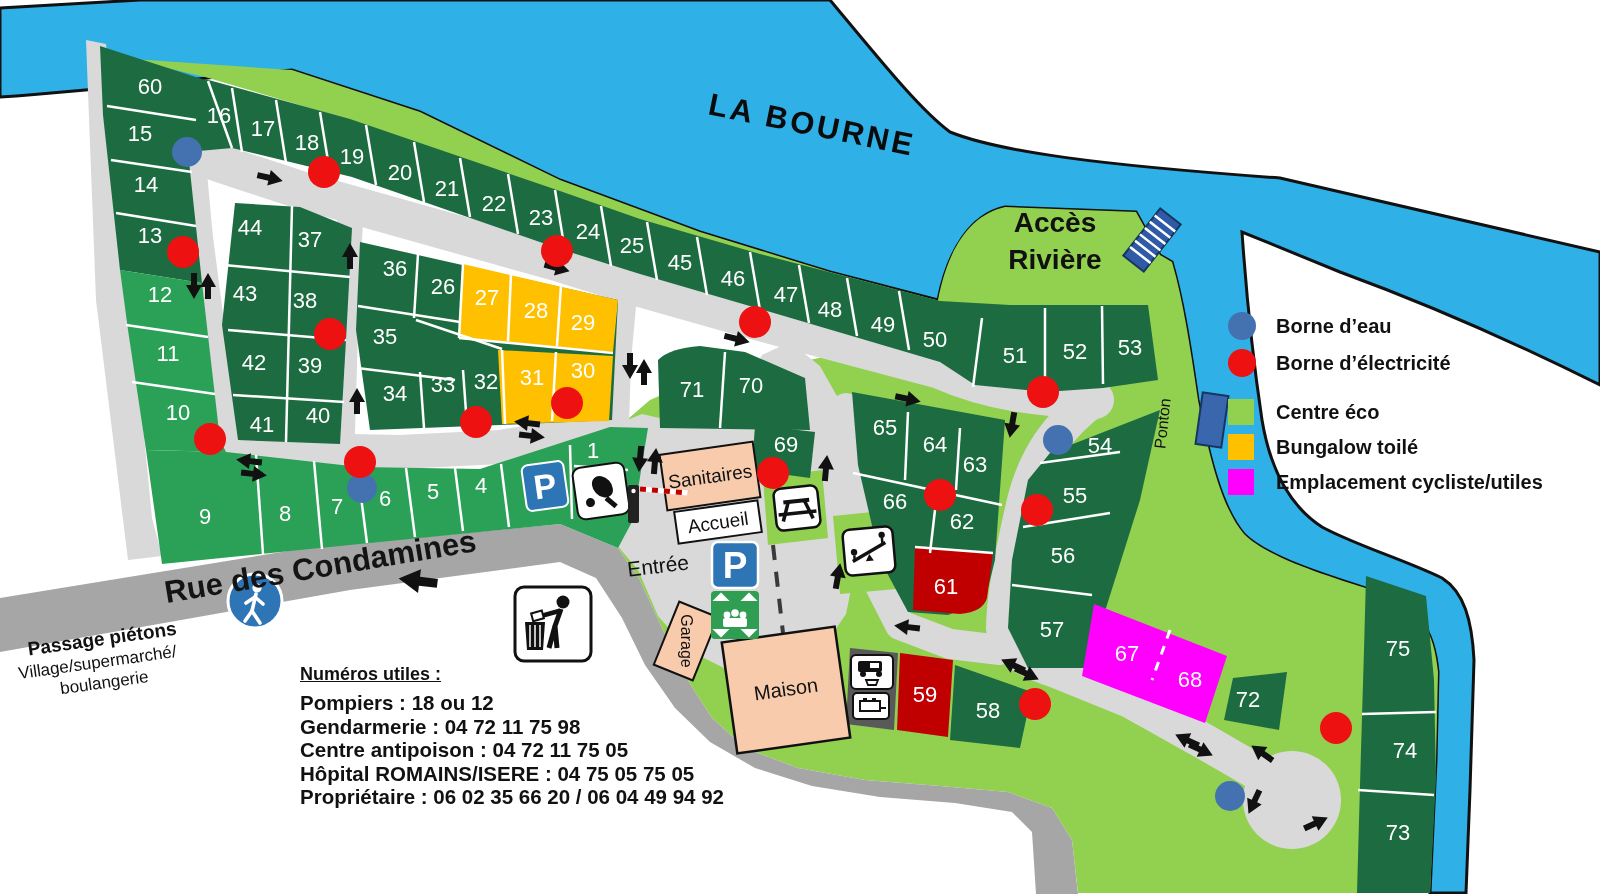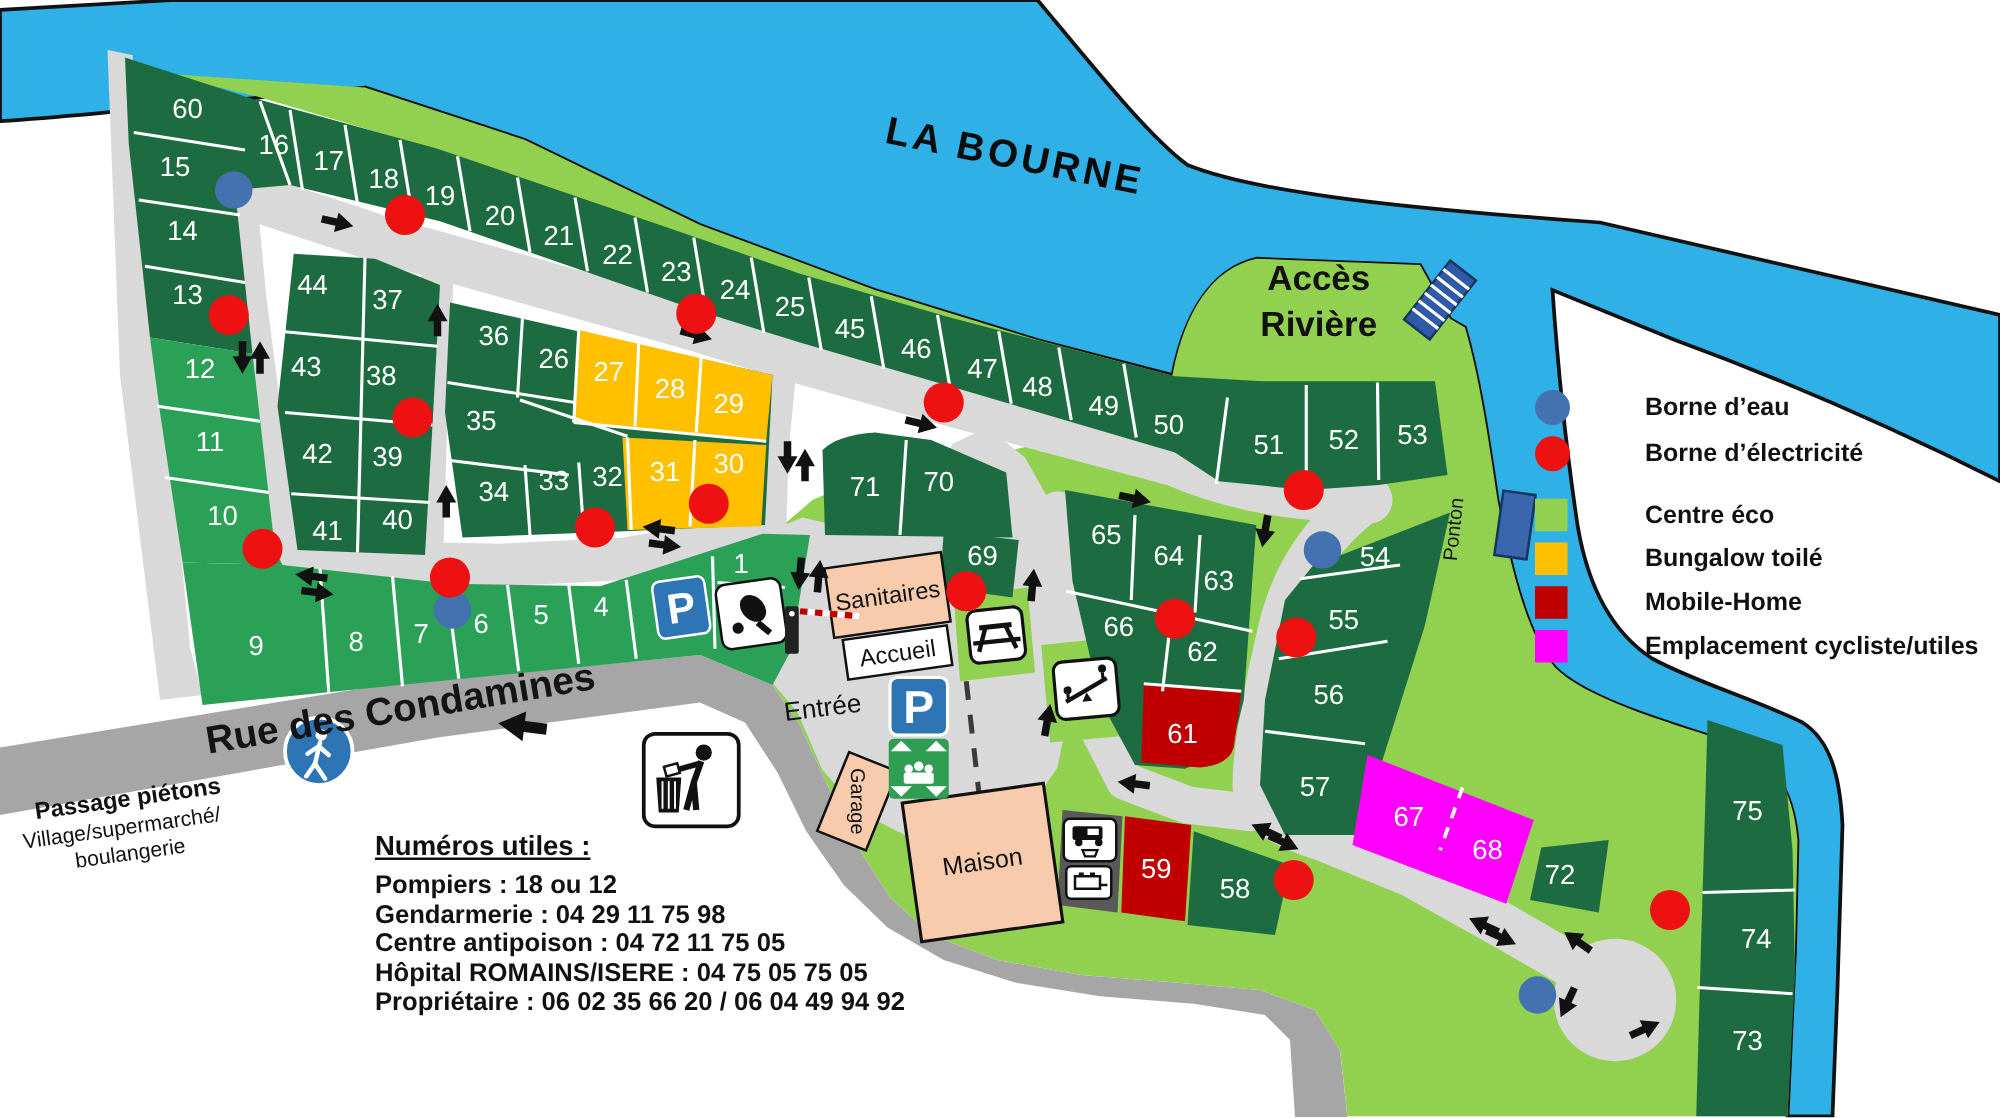--- a/index.html
+++ b/index.html
@@ -3,27 +3,27 @@
 <meta charset="utf-8">
 <style>
   html,body{margin:0;padding:0;background:#fff;font-family:"Liberation Sans",sans-serif;}
   .stage{position:relative;width:1600px;height:894px;background:#fff;overflow:hidden;}
   .stage svg{position:absolute;left:0;top:0;}
   text{font-family:"Liberation Sans",sans-serif;}
   .plot-num{fill:#fff;font-size:22px;font-weight:400;text-anchor:middle;}
   .maplabel{fill:#111;}
   
   .legend{position:absolute;left:1228px;top:312px;width:360px;}
-  .legend-row{display:flex;align-items:center;margin-bottom:9px;gap:40px;}
+  .legend-row{display:flex;align-items:center;margin-bottom:9px;}
   .legend-row.gap-above{margin-top:22px;}
   .swatch{width:26px;height:26px;margin-right:22px;flex:0 0 26px;}
   .swatch.circle{border-radius:50%;width:28px;height:28px;flex:0 0 28px;margin-right:20px;}
   .legend-label{font-size:20px;font-weight:bold;color:#111;white-space:nowrap;}
   .phones{position:absolute;left:300px;top:664px;width:420px;color:#111;}
-  .phones-title{font-size:22px;font-weight:bold;text-decoration:underline;margin-bottom:6px;}
+  .phones-title{font-size:18px;font-weight:bold;text-decoration:underline;margin-bottom:6px;}
   .phone-line{font-size:20.5px;font-weight:bold;line-height:23.5px;white-space:nowrap;}
 </style>
 </head>
 <body>
 
 <div class="stage">
 <svg width="1600" height="894" viewBox="0 0 1600 894">
 
   <path d="M0,8 L140,0 L830,0 C880,60 920,110 950,132 C1000,152 1100,165 1280,178 L1600,252 L1600,385
        C1520,345 1430,305 1340,272 L1242,232
@@ -517,33 +517,29 @@
         </div>
         <div class="legend-row gap-above">
           <span class="swatch" style="background: rgb(146, 208, 80);"></span>
           <span class="legend-label">Centre éco</span>
         </div>
         <div class="legend-row">
           <span class="swatch" style="background: rgb(255, 192, 0);"></span>
           <span class="legend-label">Bungalow toilé</span>
         </div>
         <div class="legend-row">
-          <span class="swatch" style="background: rgb(192, 0, 0);"></span>
-          <span class="legend-label">Mobile-Home</span>
-        </div>
-        <div class="legend-row">
           <span class="swatch" style="background: rgb(255, 0, 255);"></span>
           <span class="legend-label">Emplacement cycliste/utiles</span>
         </div>
       </div>
 </div>
 
 <div class="phones">
   <div class="phones-title">Numéros utiles :</div>
   <div id="phone-lines">
         <div class="phone-line">Pompiers : 18 ou 12</div>
-        <div class="phone-line">Gendarmerie : 04 29 11 75 98</div>
+        <div class="phone-line">Gendarmerie : 04 72 11 75 98</div>
         <div class="phone-line">Centre antipoison : 04 72 11 75 05</div>
         <div class="phone-line">Hôpital ROMAINS/ISERE : 04 75 05 75 05</div>
         <div class="phone-line">Propriétaire : 06 02 35 66 20 / 06 04 49 94 92</div>
       </div>
 </div>
 </div>
 
 </body></html>

